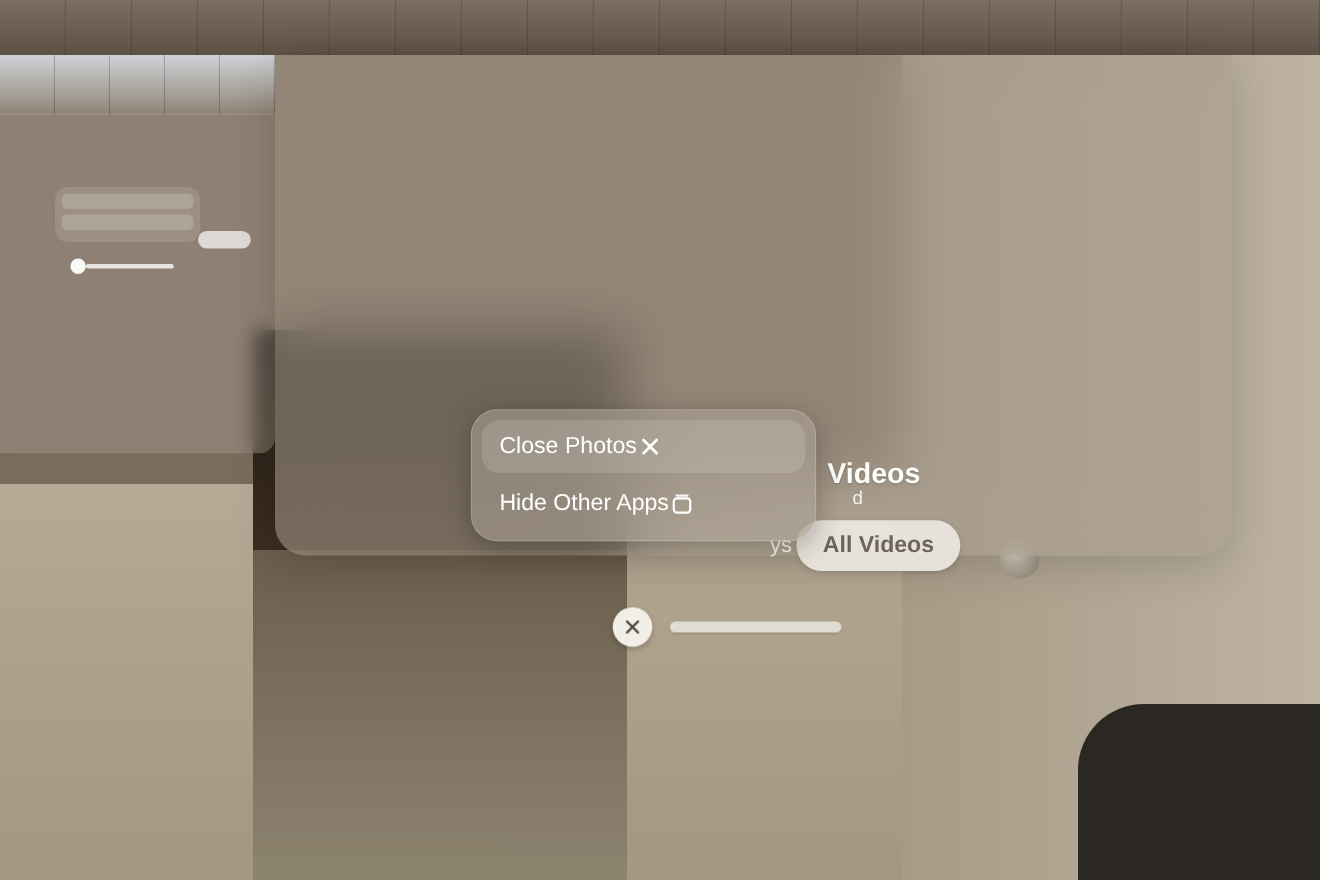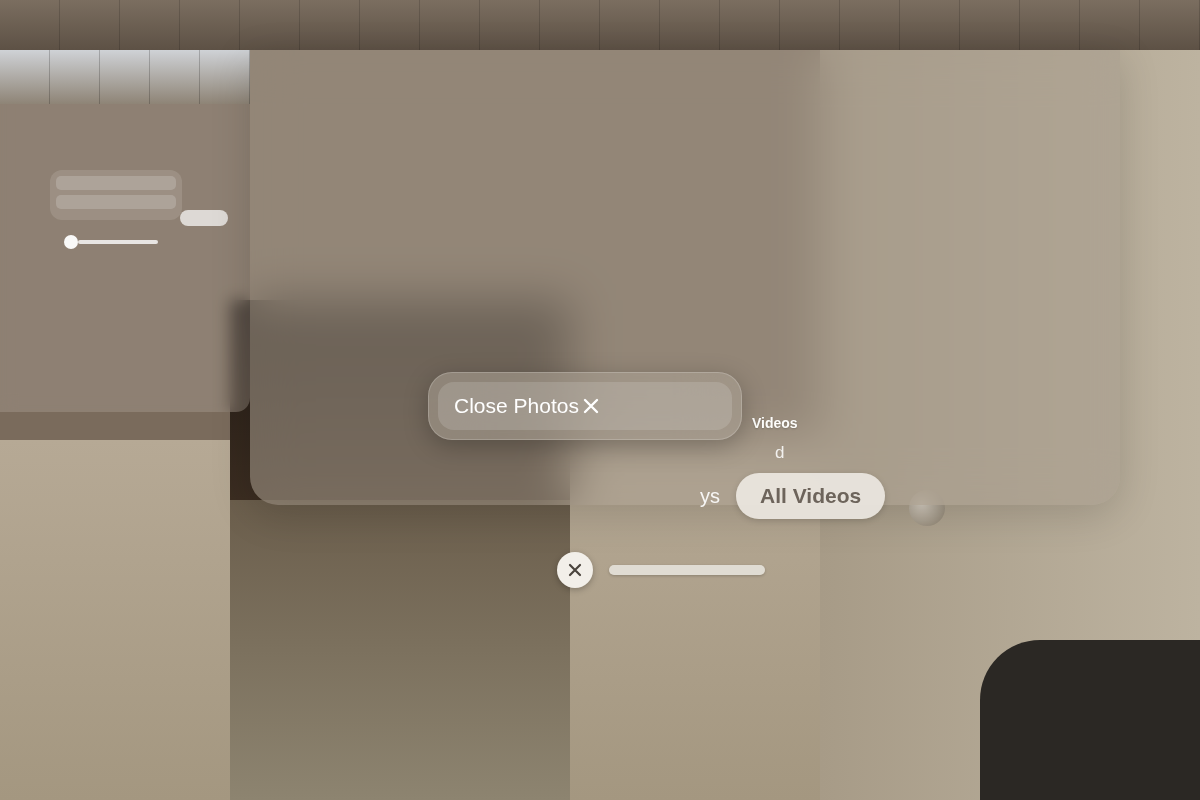--- a/index.html
+++ b/index.html
@@ -152,40 +152,40 @@
     box-shadow: 0 10px 40px rgba(0,0,0,0.15);
     backdrop-filter: blur(24px);
   }
 
   
   .window-title {
     position: absolute;
     left: 752px;
     top: 415px;
     color: #fdfdfb;
-    font-size: 14px;
+    font-size: 26px;
     font-weight: 600;
     text-shadow: 0 1px 2px rgba(0,0,0,0.2);
   }
   .window-sub {
     position: absolute;
     left: 775px;
     top: 443px;
     color: rgba(255,255,255,0.85);
     font-size: 17px;
   }
 
   
   .segment {
     position: absolute;
     left: 700px;
     top: 473px;
     display: flex;
     align-items: center;
-    gap: 16px;
+    gap: 4px;
   }
   .segment .seg-item {
     color: rgba(255,255,255,0.9);
     font-size: 20px;
     font-weight: 500;
   }
   .pill {
     display: inline-flex;
     align-items: center;
     justify-content: center;
@@ -325,20 +325,29 @@
 
   <div class="popup-row highlight">
     <span>Close Photos</span>
     <span class="icon">
       <svg width="20" height="20" viewBox="0 0 20 20" fill="none">
         <path d="M4 4 L16 16 M16 4 L4 16" stroke="white" stroke-width="2.4" stroke-linecap="round"></path>
       </svg>
     </span>
   </div>
 
+  <div class="popup-row">
+    <span>Hide Other Apps</span>
+    <span class="icon">
+      <svg width="22" height="22" viewBox="0 0 22 22" fill="none">
+        <rect x="5" y="2.5" width="12" height="2" rx="1" fill="white" opacity="0.9"></rect>
+        <rect x="3.5" y="6" width="15" height="13" rx="3" stroke="white" stroke-width="2"></rect>
+      </svg>
+    </span>
+  </div>
 
 </div>
 
 <div class="controls">
   <div class="close-btn" aria-label="Close">
     <svg width="16" height="16" viewBox="0 0 16 16" fill="none">
       <path d="M3 3 L13 13 M13 3 L3 13" stroke-width="2.2" stroke-linecap="round"></path>
     </svg>
   </div>
   <div class="slider"></div>

